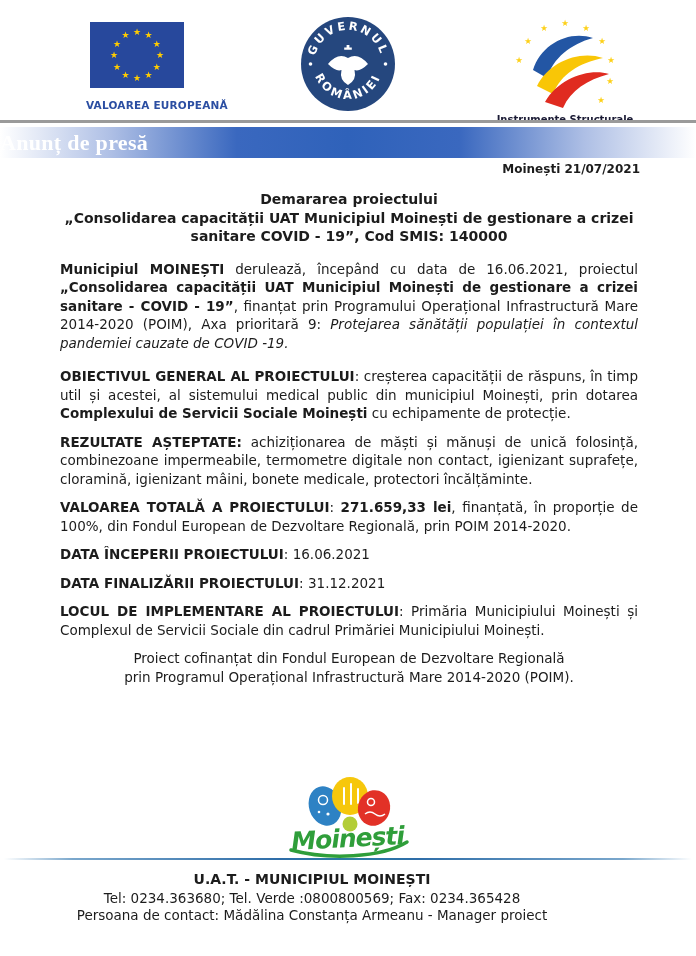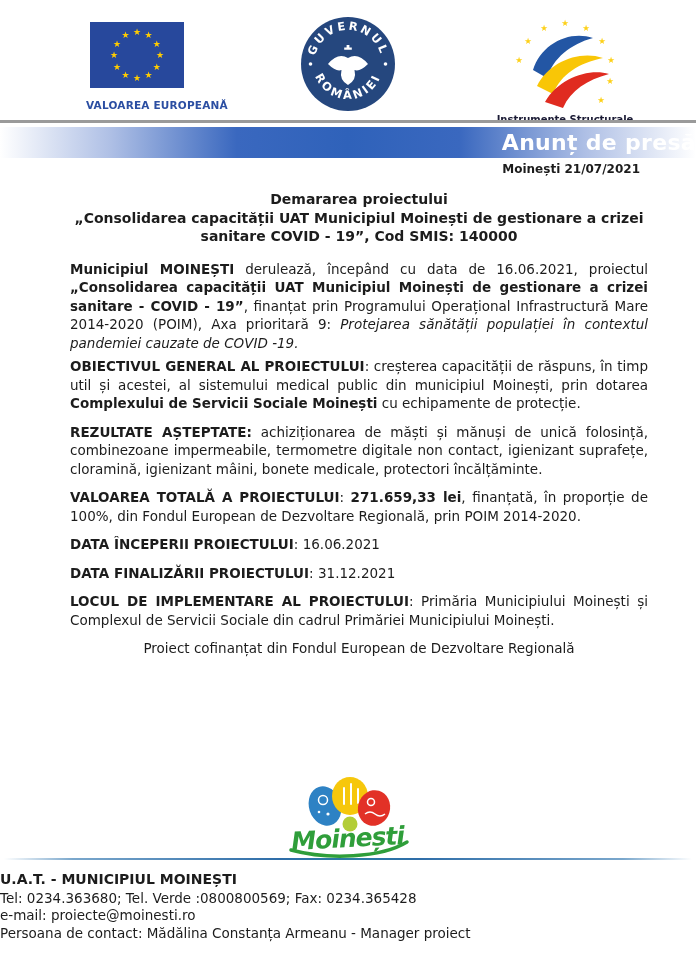--- a/index.html
+++ b/index.html
@@ -13,40 +13,40 @@
   .logo-eu{position:absolute;left:86px;top:22px;width:102px;text-align:center;}
   .logo-eu .eu-label{margin-top:5px;font-size:10.5px;font-weight:600;color:#2b4ea2;letter-spacing:.2px;white-space:nowrap;}
   .logo-gov{position:absolute;left:298px;top:14px;width:100px;height:100px;}
   .logo-is{position:absolute;left:490px;top:16px;width:150px;text-align:center;}
   .logo-is .is-label{font-size:10px;font-weight:bold;color:#1b1b35;line-height:12px;}
   
   .header-rule{position:absolute;left:0;top:120px;width:696px;height:3px;background:#9a9a9a;}
   .banner{
     position:absolute;left:0;top:127px;width:696px;height:31px;
     background:linear-gradient(90deg,#ffffff 0%,#aebfe5 16%,#3a68bf 34%,#2f62ba 50%,#3a68bf 66%,#aebfe5 84%,#ffffff 100%);
-    text-align:right;line-height:31px;
+    text-align:left;line-height:31px;font-family:Liberation Serif, serif;
   }
   .banner span{color:#ffffff;font-size:22px;font-weight:bold;letter-spacing:.3px;}
   .dateline{position:absolute;right:56px;top:162px;font-size:12px;font-weight:bold;}
   
-  .main{position:absolute;left:70px;top:190px;width:578px;font-size:13.5px;line-height:18.5px;}
+  .main{position:absolute;left:60px;top:190px;width:578px;font-size:13.5px;line-height:18.5px;}
   .doc-title{text-align:center;font-weight:bold;font-size:14px;margin:0 0 14px 0;}
   .para{margin:0 0 10px 0;text-align:justify;}
-  .para.no-gap{margin-bottom:5px;}
+  .para.no-gap{margin-bottom:15px;}
   .b{font-weight:bold;}
   .i{font-style:italic;}
   .cofinance{text-align:center;margin-top:3px;}
   
   .city-logo{position:absolute;left:0;top:776px;width:696px;text-align:center;}
   
   .footer-divider{
     position:absolute;left:4px;top:858px;width:688px;height:2px;
     background:linear-gradient(90deg,rgba(122,167,204,0) 0%,#7aa7cc 10%,#2e6da8 40%,#2b7ca3 50%,#2e6da8 60%,#7aa7cc 90%,rgba(122,167,204,0) 100%);
   }
-  .footer{position:absolute;left:0;top:871px;width:624px;font-size:13.5px;line-height:17.5px;}
+  .footer{position:absolute;left:0;top:871px;width:624px;text-align:center;font-size:13.5px;line-height:17.5px;}
   .footer .org{font-weight:bold;font-size:14px;margin-bottom:1px;}
   svg text{font-family:"DejaVu Sans","Liberation Sans",sans-serif;}
 </style>
 </head>
 <body>
 
 <div class="page">
 
   <div class="logo-eu">
     <svg width="94" height="68" viewBox="0 0 94 68">
@@ -138,20 +138,21 @@
     <p class="para"><span class="b">VALOAREA TOTALĂ A PROIECTULUI</span><span>: </span><span class="b">271.659,33 lei</span><span>, finanțată, în proporție de 100%, din Fondul European de Dezvoltare Regională, prin POIM 2014-2020.</span></p>
 
     <p class="para"><span class="b">DATA ÎNCEPERII PROIECTULUI</span><span>:  16.06.2021</span></p>
 
     <p class="para"><span class="b">DATA FINALIZĂRII PROIECTULUI</span><span>: 31.12.2021</span></p>
 
     <p class="para"><span class="b">LOCUL DE IMPLEMENTARE AL PROIECTULUI</span><span>: Primăria Municipiului Moinești și Complexul de Servicii Sociale din cadrul Primăriei Municipiului Moinești.</span></p>
 
     <div class="cofinance">
       <div>Proiect cofinanțat din Fondul European de Dezvoltare Regională</div>
+      <div>prin Programul Operațional Infrastructură Mare 2014-2020 (POIM).</div>
     </div>
   </div>
 
   <div class="city-logo">
     <svg width="150" height="84" viewBox="0 0 150 84">
       <ellipse cx="52" cy="30" rx="16" ry="20" fill="#2e82c4" transform="rotate(-18 52 30)"></ellipse>
       <circle cx="50" cy="24" r="4.5" fill="none" stroke="#ffffff" stroke-width="1.5"></circle>
       <circle cx="55" cy="38" r="1.6" fill="#ffffff"></circle>
         <circle cx="46" cy="36" r="1.3" fill="#ffffff"></circle>
       <ellipse cx="77" cy="20" rx="18" ry="19" fill="#f6c70c"></ellipse>
@@ -167,17 +168,16 @@
       <text x="75" y="71" font-size="25" font-weight="bold" font-style="italic" fill="#2f9e3a" text-anchor="middle" letter-spacing="-1" transform="rotate(-3 75 71)">Moinești</text>
       <path d="M18,74 C55,84 108,82 134,66" fill="none" stroke="#2f9e3a" stroke-width="3.5" stroke-linecap="round"></path>
     </svg>
   </div>
 
   <div class="footer-divider"></div>
 
   <div class="footer">
     <div class="org">U.A.T. - MUNICIPIUL MOINEȘTI</div>
     <div>Tel: 0234.363680; Tel. Verde :0800800569; Fax: 0234.365428</div>
-    <div>e-mail: proiecte@moinesti.ro</div>
     <div>Persoana de contact: Mădălina Constanța Armeanu - Manager proiect</div>
   </div>
 
 </div>
 
 </body></html>

